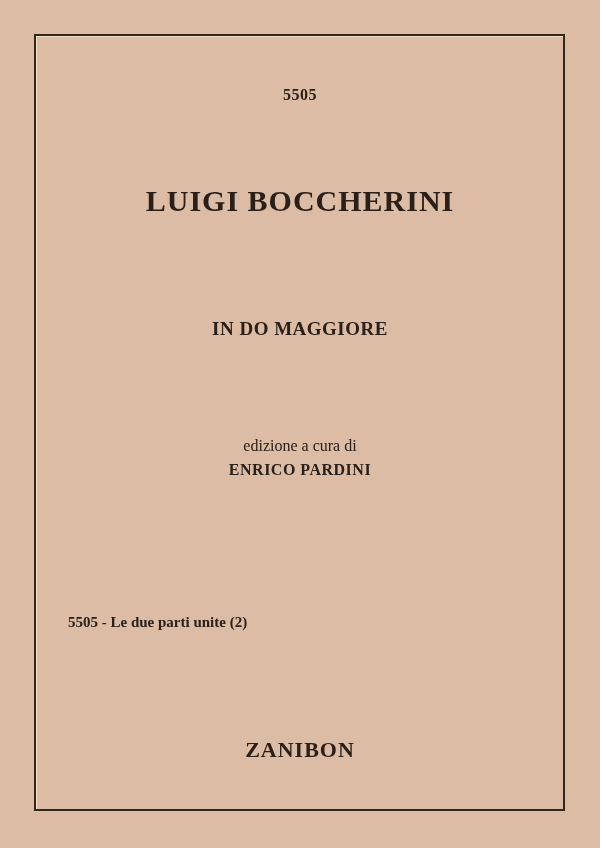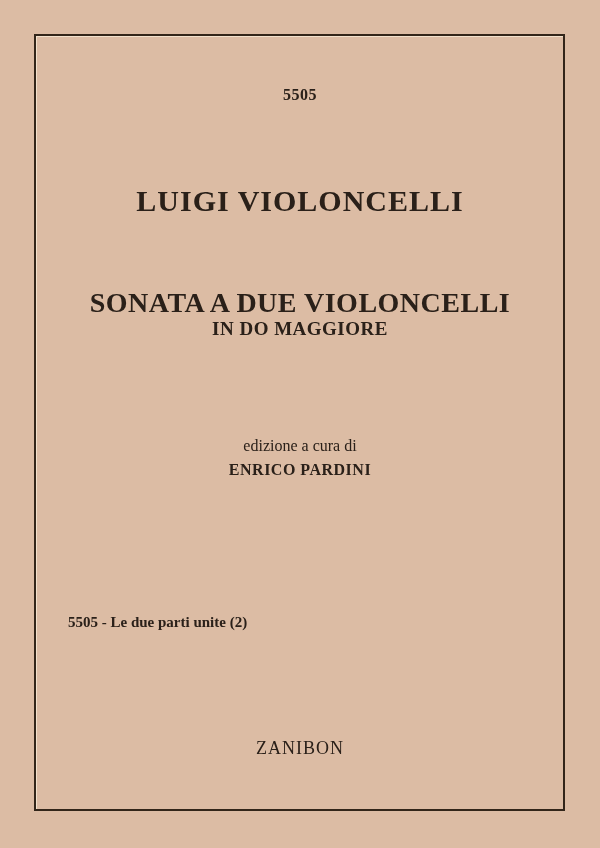--- a/index.html
+++ b/index.html
@@ -77,36 +77,35 @@
   .footer-plate {
     top: 615px;
     left: 68px;
     width: auto;
     text-align: left;
     font-size: 15px;
     font-weight: bold;
   }
   .publisher {
     top: 739px;
-    font-size: 18px;
-    font-weight: normal;
+    font-size: 22px;
+    font-weight: bold;
     letter-spacing: 1px;
   }
 </style>
 </head>
 <body>
 
 <div class="sheet">
   <div class="frame"></div>
 
   <div class="txt plate-number">5505</div>
 
-  <div class="txt composer">LUIGI VIOLONCELLI</div>
+  <div class="txt composer">LUIGI BOCCHERINI</div>
 
-  <div class="txt work-title">SONATA A DUE VIOLONCELLI</div>
 
   <div class="txt edition-note">edizione a cura di</div>
 
   <div class="txt work-subtitle">IN DO MAGGIORE</div>
 
   <div class="txt editor">ENRICO PARDINI</div>
 
   <div class="txt footer-plate">5505 - Le due parti unite (2)</div>
 
   <div class="txt publisher">ZANIBON</div>

